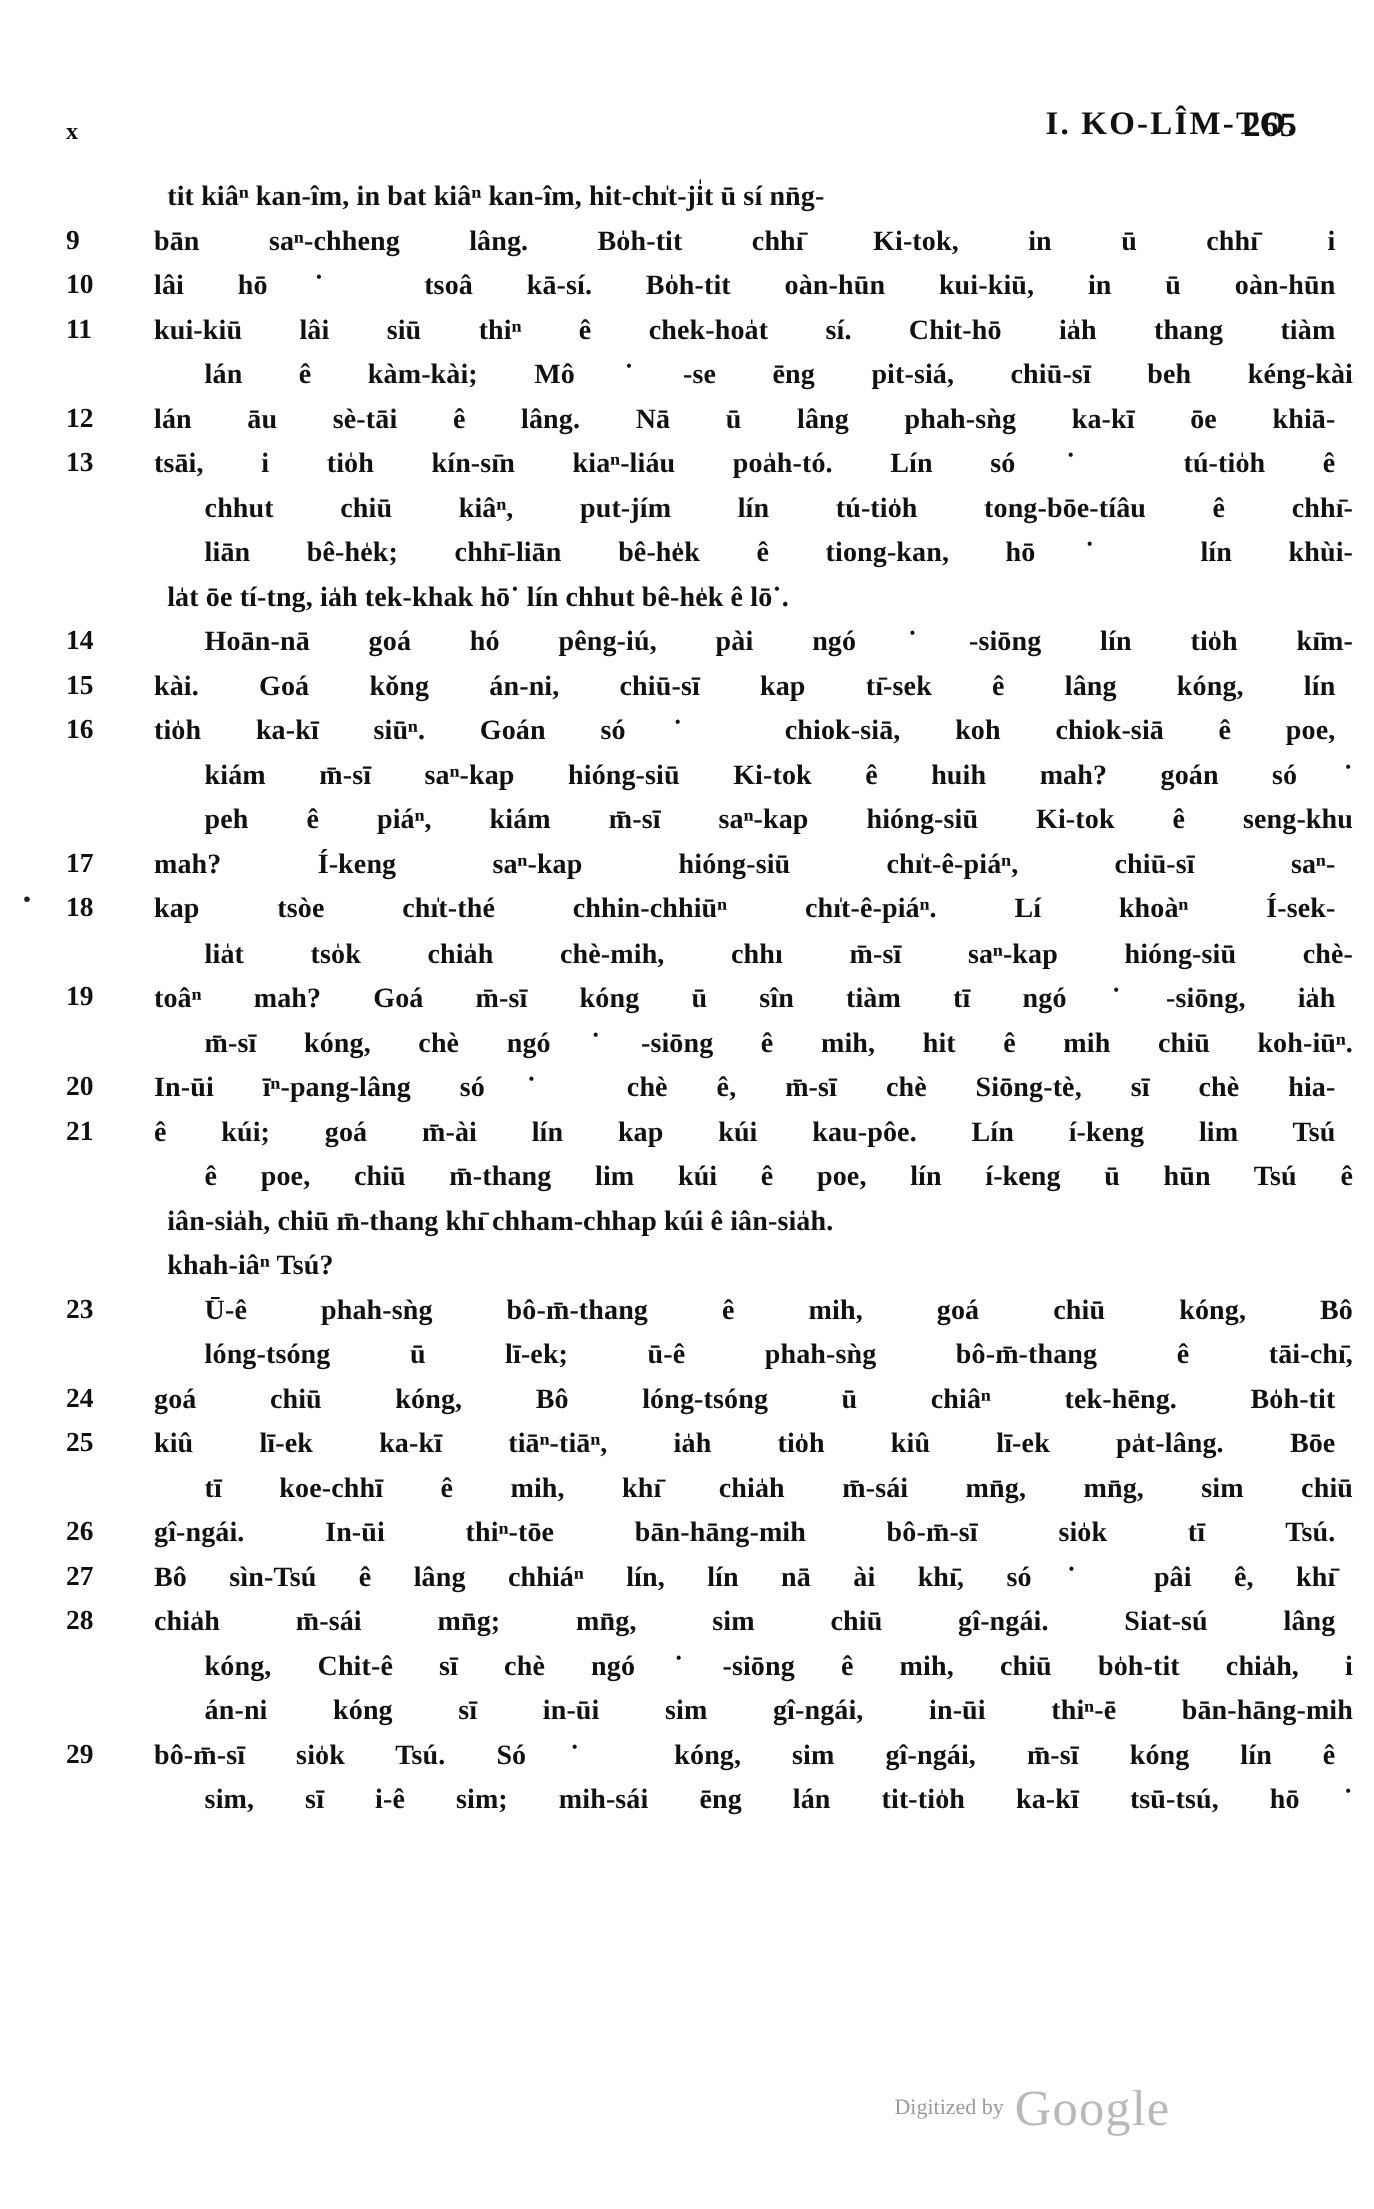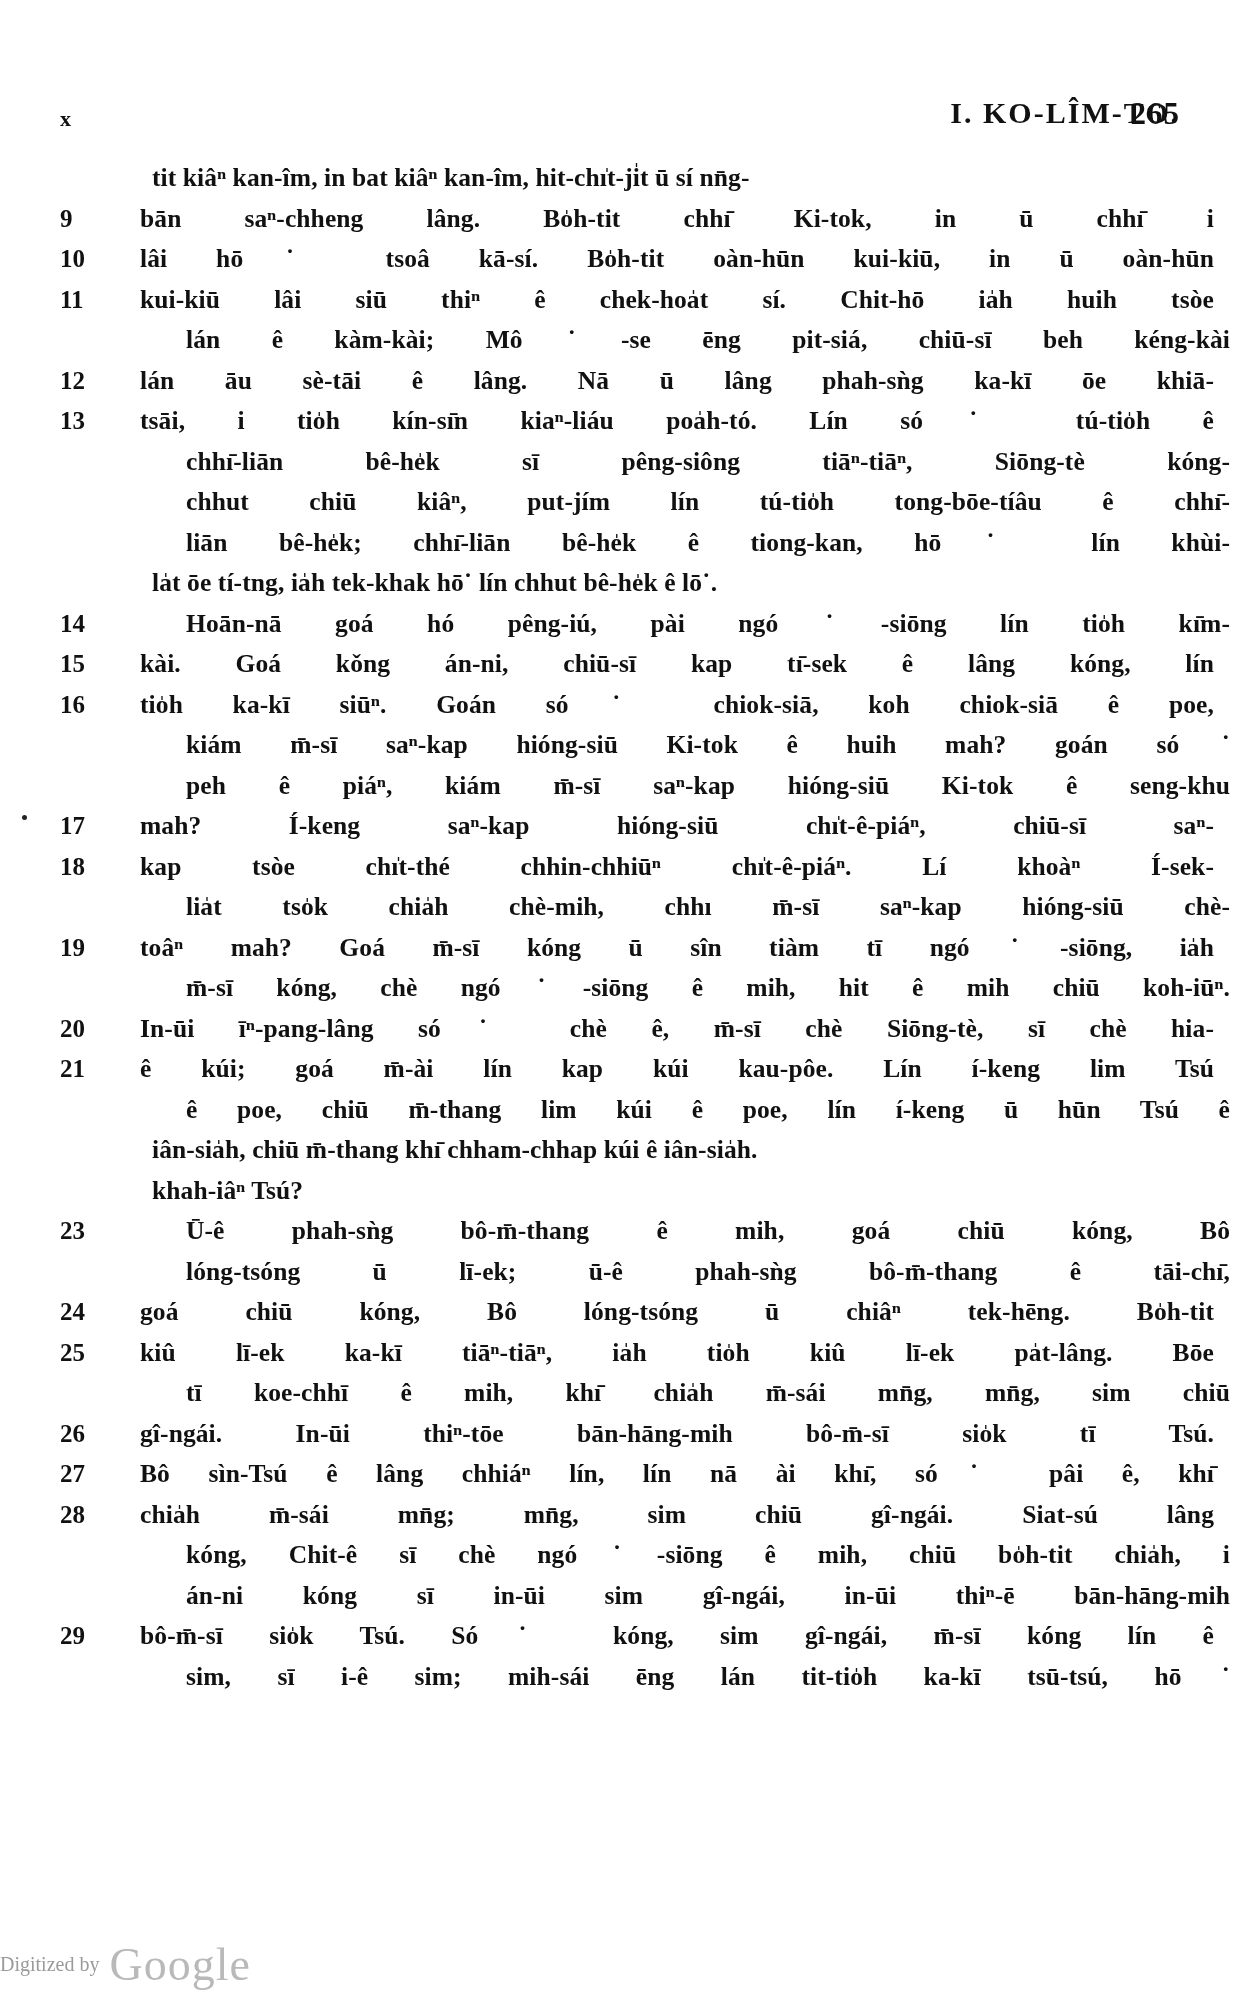--- a/index.html
+++ b/index.html
@@ -102,23 +102,22 @@
     height: 5px;
     background: #222;
     border-radius: 50%;
   }
   
   .footer {
     position: absolute;
     left: 0;
     top: 1890px;
     width: 1064px;
-    text-align: left;
+    text-align: right;
     height: 60px;
-    margin-top: 48px;
   }
   .digitized {
     display: inline-block;
     vertical-align: middle;
     font-family: "Liberation Serif", serif;
     font-size: 20px;
     color: #9a9a9a;
     margin-right: 10px;
   }
   .google-wm {
@@ -155,42 +154,38 @@
       <span class="ltext just">bān saⁿ-chheng lâng.   Bo̍h-tit chhı̄ Ki-tok, in ū chhı̄ i</span>
     </div>
 
     <div class="line">
       <span class="vnum wide">10</span>
       <span class="ltext just">lâi hō˙ tsoâ kā-sí.   Bo̍h-tit oàn-hūn kui-kiū, in ū oàn-hūn</span>
     </div>
 
     <div class="line">
       <span class="vnum wide">11</span>
-      <span class="ltext just">kui-kiū lâi siū thiⁿ ê chek-hoa̍t sí.   Chit-hō ia̍h huih tsòe</span>
+      <span class="ltext just">kui-kiū lâi siū thiⁿ ê chek-hoa̍t sí.   Chit-hō ia̍h thang tiàm</span>
     </div>
 
     <div class="line">
       <span class="vnum"></span>
       <span class="ltext indent just">lán ê kàm-kài; Mô˙-se ēng pit-siá, chiū-sī beh kéng-kài</span>
     </div>
 
     <div class="line">
       <span class="vnum wide">12</span>
       <span class="ltext just">lán āu sè-tāi ê lâng.   Nā ū lâng phah-sǹg ka-kī ōe khiā-</span>
     </div>
 
     <div class="line">
       <span class="vnum wide">13</span>
       <span class="ltext just">tsāi, i tio̍h kín-sı̄n kiaⁿ-liáu poa̍h-tó.   Lín só˙ tú-tio̍h ê</span>
     </div>
 
-    <div class="line">
-      <span class="vnum"></span>
-      <span class="ltext indent just">chhı̄-liān bê-he̍k sī pêng-siông tiāⁿ-tiāⁿ, Siōng-tè kóng-</span>
-    </div>
 
     <div class="line">
       <span class="vnum"></span>
       <span class="ltext indent just">chhut chiū kiâⁿ, put-jím lín tú-tio̍h tong-bōe-tíâu ê chhı̄-</span>
     </div>
 
     <div class="line">
       <span class="vnum"></span>
       <span class="ltext indent just">liān bê-he̍k; chhı̄-liān bê-he̍k ê tiong-kan, hō˙ lín khùi-</span>
     </div>

